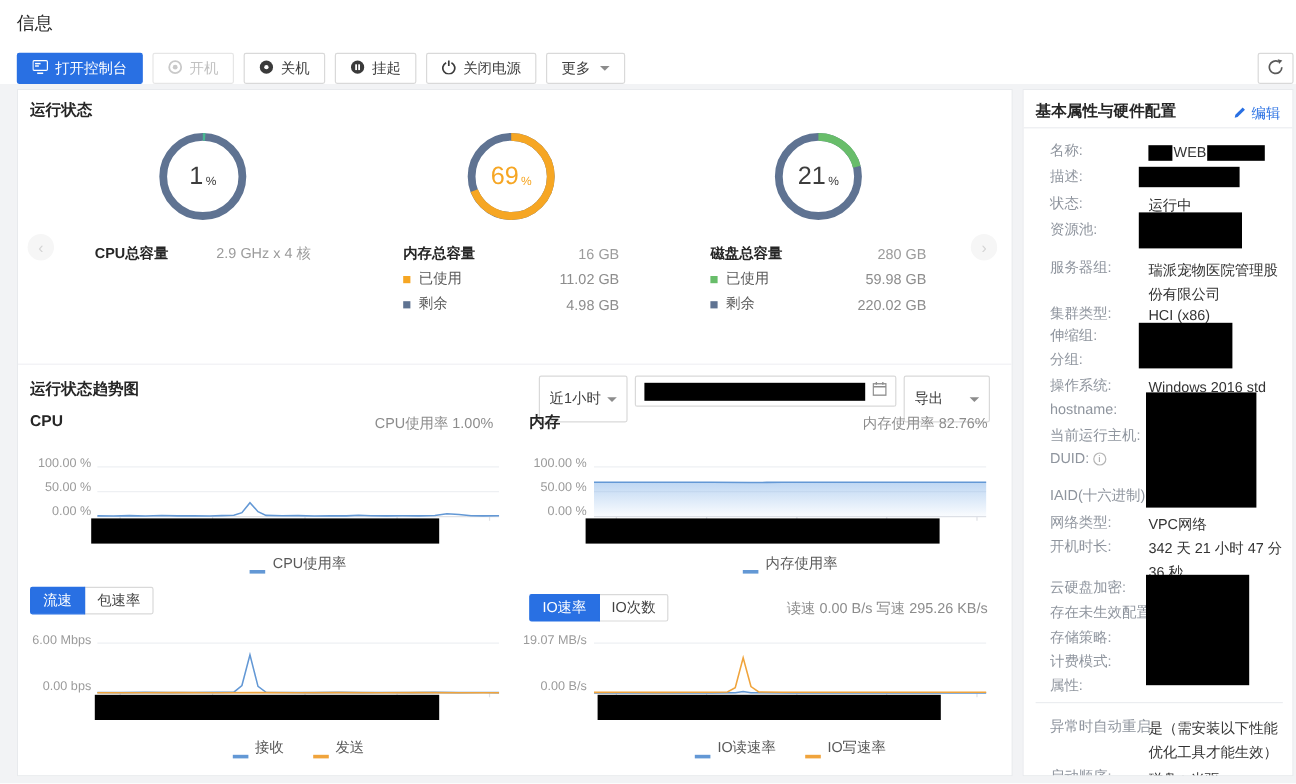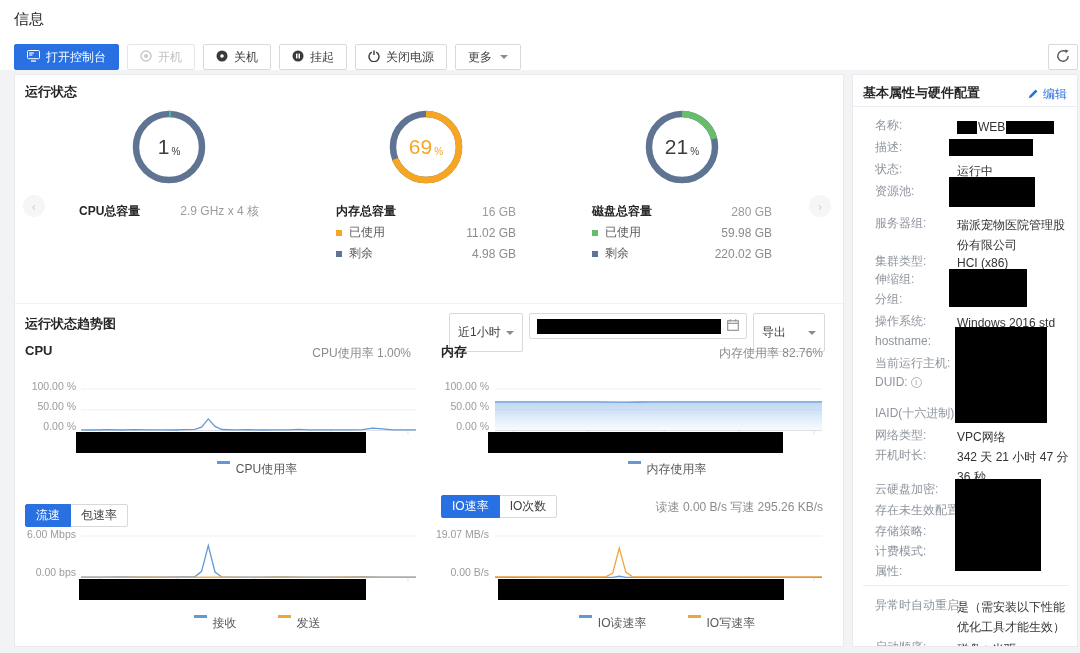--- a/index.html
+++ b/index.html
@@ -40,21 +40,21 @@
 .select-box { position:absolute; height:39px; border:1px solid #d9d9d9; border-radius:2px; background:#fff; display:flex; align-items:center; justify-content:space-between; padding:0 8px; font-size:12px; color:#404040; cursor:pointer; }
 .date-input { position:absolute; left:514px; top:238px; width:218px; height:26px; border:1px solid #d9d9d9; border-radius:2px; background:#fff; display:flex; align-items:center; gap:6px; padding:0 7px; }
 .date-redact { flex:1; height:15px; background:#000; }
 
 .chart-title { position:absolute; font-size:13px; font-weight:bold; color:#262626; }
 .chart-stat { position:absolute; width:300px; text-align:right; font-size:12px; color:#8c8c8c; }
 .ytick { position:absolute; width:60px; text-align:right; font-size:10.5px; color:#9b9b9b; }
 .chart-svg { position:absolute; }
 .redact-bar { position:absolute; height:21px; background:#000; }
 .legend { position:absolute; display:flex; justify-content:center; gap:24px; font-size:12px; color:#595959; }
-.legend-item { display:flex; align-items:flex-start;margin-left:17px; }
+.legend-item { display:flex; align-items:flex-end; }
 .legend-dash { width:13px; height:3px; margin-right:6px; display:inline-block; }
 
 .tab-group { position:absolute; display:flex; }
 .tab { height:23px; padding:0 10px; display:flex; align-items:center; font-size:12px; border:1px solid #d9d9d9; background:#fff; color:#404040; cursor:pointer; }
 .tab:first-child { border-radius:2px 0 0 2px; }
 .tab:last-child { border-radius:0 2px 2px 0; margin-left:-1px; }
 .tab.active { background:#2970e3; border-color:#2970e3; color:#fff; z-index:1; }
 
 .rp-title { position:absolute; left:10px; top:9px; font-size:13px; font-weight:bold; color:#262626; }
 .rp-edit { position:absolute; right:10px; top:11px; font-size:12px; color:#2970e3; display:flex; align-items:center; gap:4px; cursor:pointer; }
@@ -288,21 +288,21 @@
       <polyline points="0.0,18.9 32.7,18.8 65.4,18.9 98.1,18.9 130.8,19.1 143.9,19.0 157.0,18.9 183.1,18.8 209.3,18.9 235.4,18.9 261.6,18.9 287.8,18.8 307.4,18.9 327.0,18.9" fill="none" stroke="#6398d5" stroke-width="1.3"></polyline>
     </svg>
   <div class="redact-bar" style="left:473px; top:357px; width:295px;"></div>
   <div class="legend" style="left:480px; top:386px; width:327px;">
     <span class="legend-item">
         <span class="legend-dash" style="background: rgb(99, 152, 213);"></span>
         <span>内存使用率</span>
       </span>
   </div>
 
-  <div class="tab-group" style="left:10px; top:429px;">
+  <div class="tab-group" style="left:10px; top:414px;">
     <span class="tab active">流速</span>
     <span class="tab">包速率</span>
   </div>
   <div class="ytick" style="left:1px; top:453px;">6.00 Mbps</div>
   <div class="ytick" style="left:1px; top:491px;">0.00 bps</div>
   <svg class="chart-svg" style="left:66px; top:455px;" width="335" height="52">
       <line x1="0" x2="335" y1="6" y2="6" stroke="#eef0f3"></line>
       <line x1="0" x2="335" y1="47.5" y2="47.5" stroke="#dfe1e6"></line>
       <line x1="19.095000000000002" x2="19.095000000000002" y1="47.5" y2="51" stroke="#dfe1e6"></line>
       <line x1="96.145" x2="96.145" y1="47.5" y2="51" stroke="#dfe1e6"></line>

